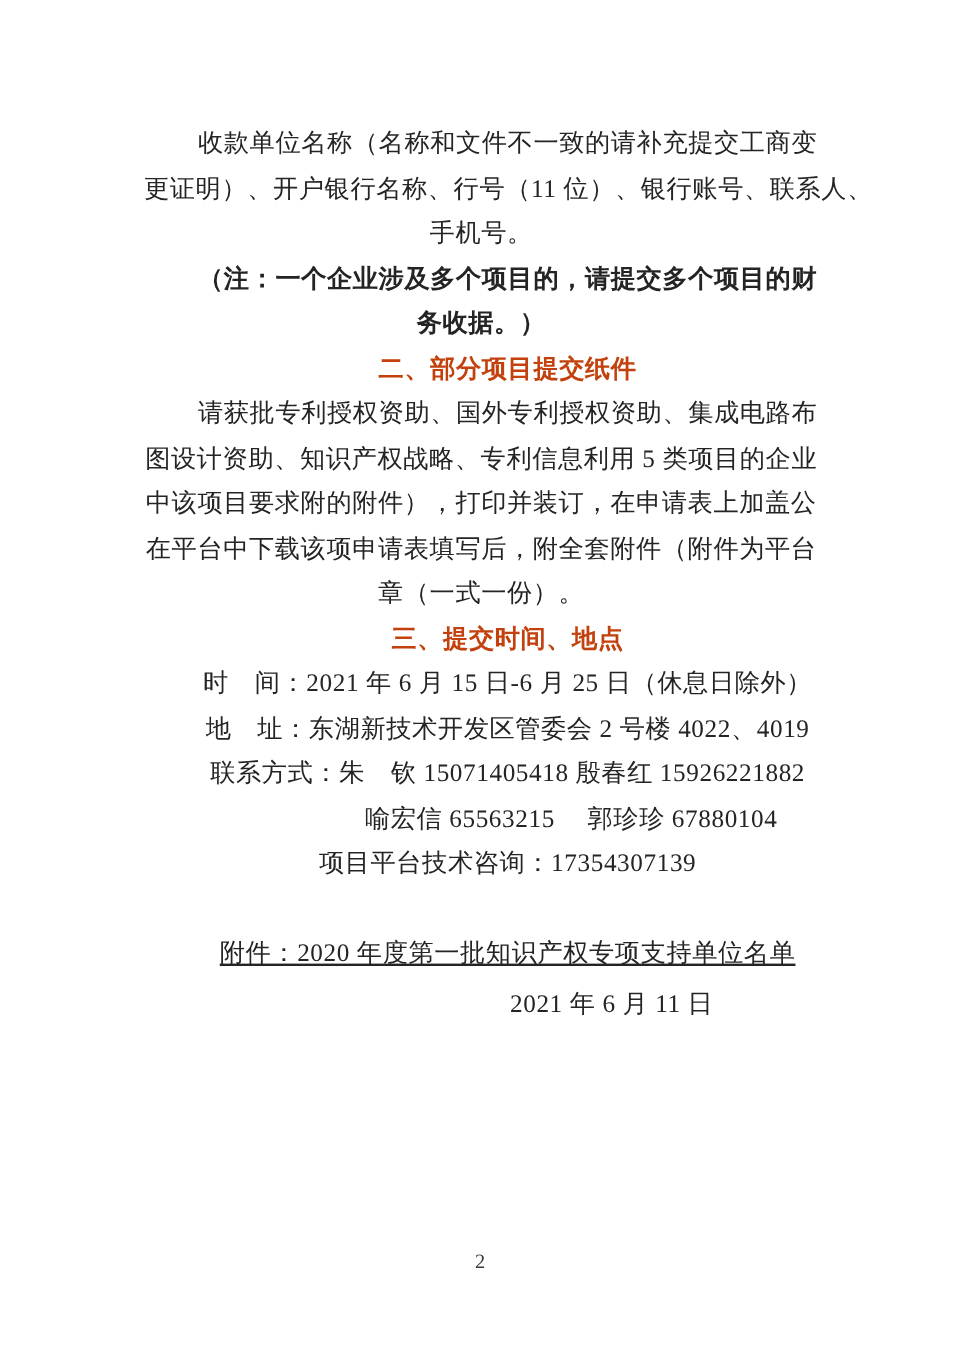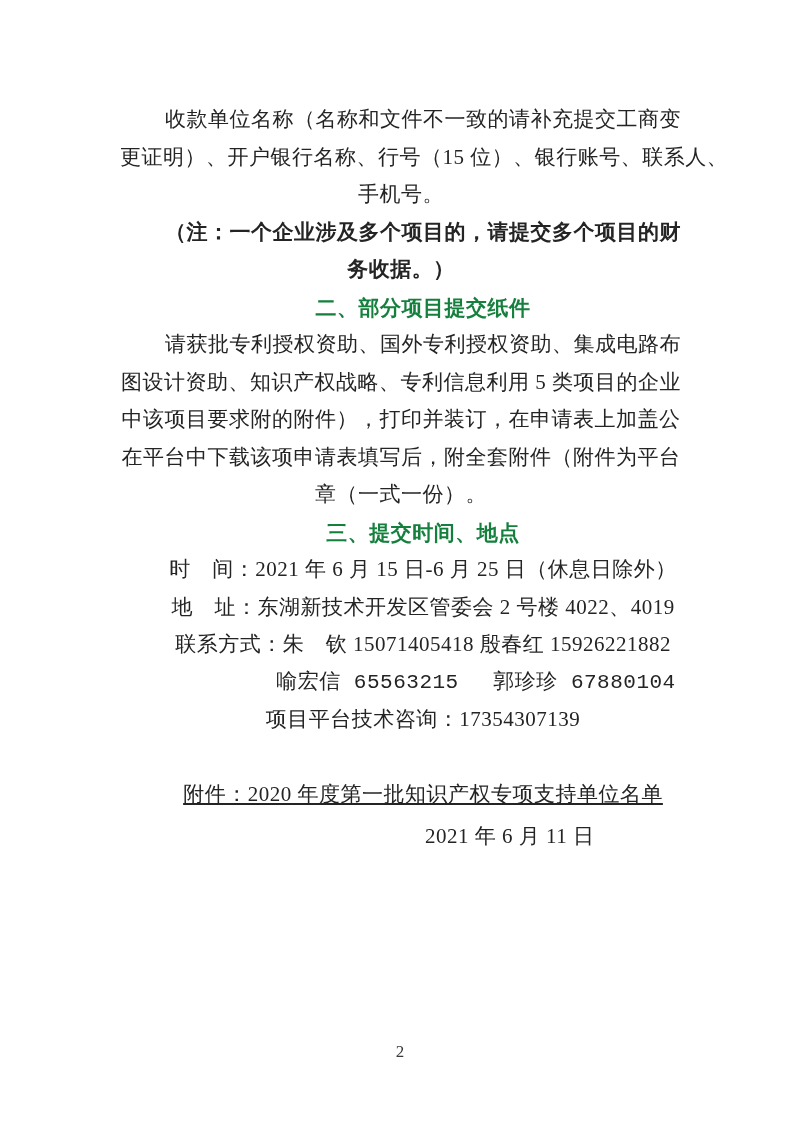--- a/index.html
+++ b/index.html
@@ -24,25 +24,25 @@
     left: 120px;
     width: 562px;
   }
   .ln {
     height: 37.5px;
     line-height: 37.5px;
     white-space: nowrap;
     text-align: center;
   }
   .ind { padding-left: 44px; }
-  .ind2 { padding-left: 150px; font-family: Liberation Mono, monospace; }
+  .ind2 { padding-left: 150px; }
   .heading {
     font-family: "Liberation Sans", "DejaVu Sans", sans-serif;
     font-weight: bold;
-    color: #15803d;
+    color: #c2410c;
   }
   .note { font-weight: bold; }
   .attachment { margin-top: 37.5px; text-decoration: underline; }
   .signature {
     margin-top: 40px;
     height: 44px;
     line-height: 44px;
     padding-left: 240px;
     white-space: nowrap;
   }
@@ -63,21 +63,21 @@
     color: #3a3a3a;
   }
 </style>
 </head>
 <body>
 
 <div class="page">
   <div class="content">
 
     <div class="ln ind">收款单位名称（名称和文件不一致的请补充提交工商变</div>
-    <div class="ln">更证明）、开户银行名称、行号（15 位）、银行账号、联系人、</div>
+    <div class="ln">更证明）、开户银行名称、行号（11 位）、银行账号、联系人、</div>
     <div class="ln">手机号。</div>
 
     <div class="ln ind note">（注：一个企业涉及多个项目的，请提交多个项目的财</div>
     <div class="ln note">务收据。）</div>
 
     <div class="ln ind heading">二、部分项目提交纸件</div>
 
     <div class="ln ind">请获批专利授权资助、国外专利授权资助、集成电路布</div>
     <div class="ln">图设计资助、知识产权战略、专利信息利用 5 类项目的企业</div>
     <div class="ln">中该项目要求附的附件），打印并装订，在申请表上加盖公</div>

